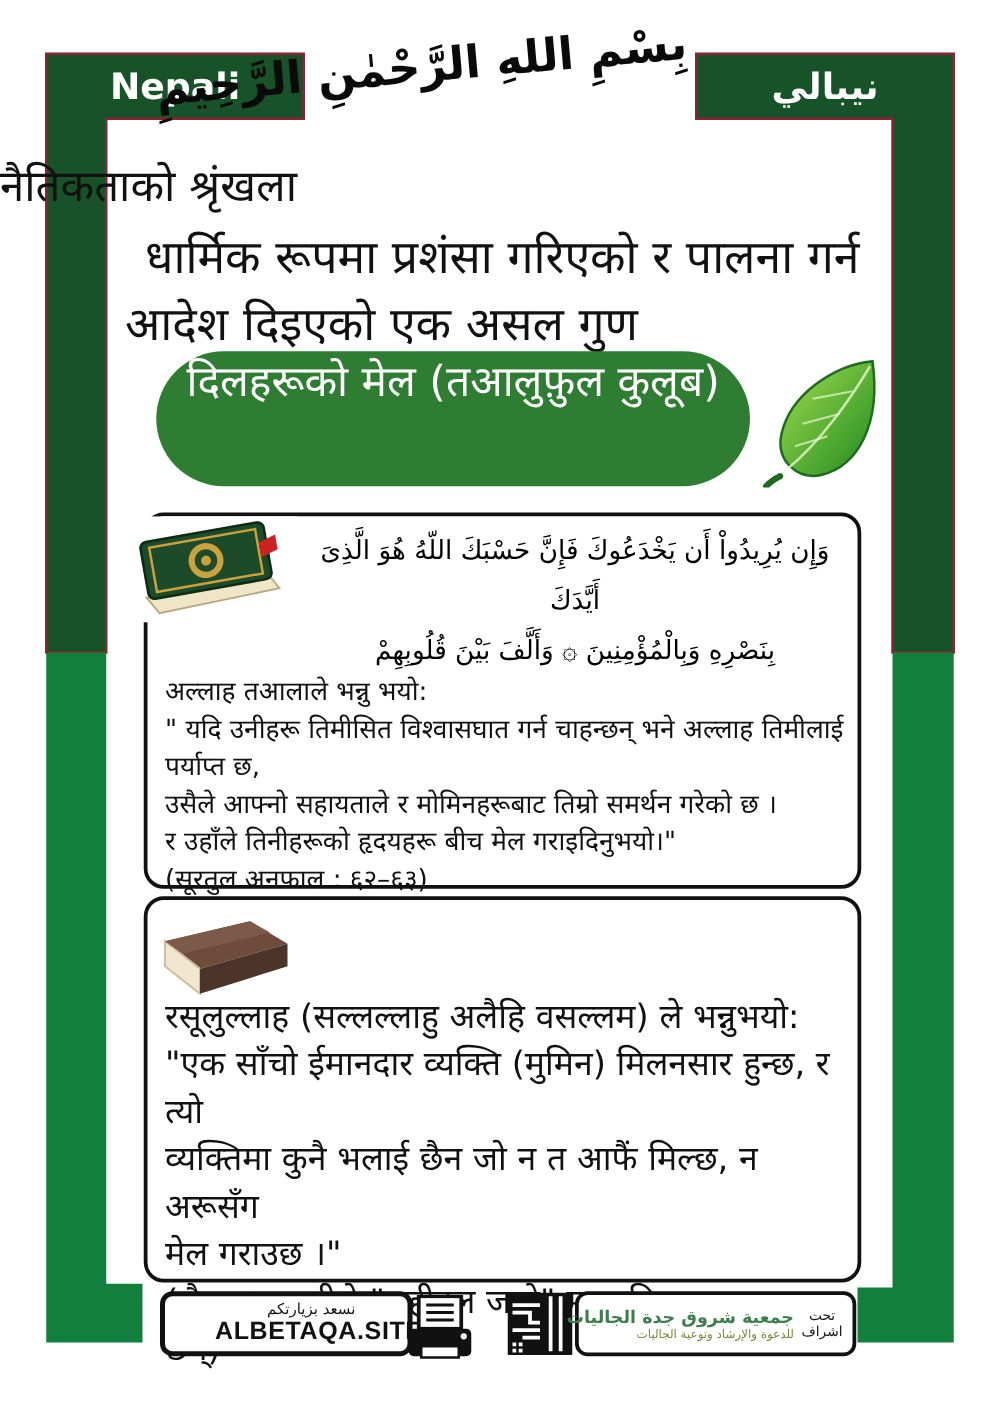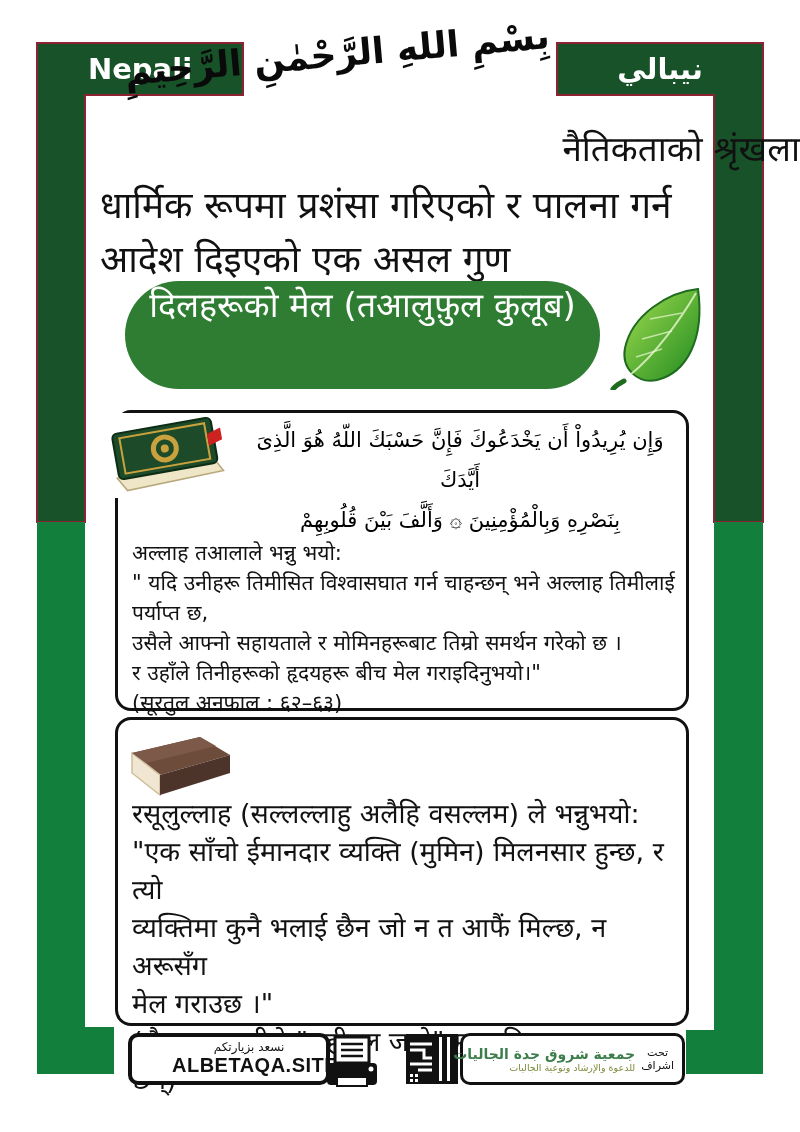--- a/index.html
+++ b/index.html
@@ -4,22 +4,22 @@
 <style>
   html,body{margin:0;padding:0;background:#ffffff;}
   #page{position:relative;width:800px;height:1132px;background:#fff;overflow:hidden;
         font-family:"DejaVu Sans",sans-serif;color:#111;}
   .abs{position:absolute;}
   
   .lang-label{color:#fff;font-size:29px;font-weight:600;text-align:center;line-height:52px;}
   .bismillah{font-size:36px;font-weight:bold;text-align:center;white-space:nowrap;
              transform:rotate(-5deg);color:#0a0a0a;}
   
-  .t1{left:0;top:124px;width:800px;text-align:right;font-size:35px;}
-  .t2{left:100px;top:178px;width:660px;font-size:37px;}
+  .t1{left:0;top:124px;width:800px;text-align:left;font-size:35px;}
+  .t2{left:116px;top:178px;width:660px;font-size:37px;}
   .t3{left:100px;top:232px;width:660px;font-size:37px;}
   
   .pill{left:125px;top:281px;width:475px;height:108px;border-radius:54px;
         background:var(--pill-green);display:flex;align-items:flex-start;justify-content:center;}
   .pill span{color:#fff;font-size:34px;}
   
   .cbox{background:#fff;border:3px solid #111;border-radius:16px;}
   .box1{left:115px;top:410px;width:568px;height:295px;}
   .box2{left:115px;top:717px;width:568px;height:303px;}
   .ayah{left:248px;top:420px;width:424px;direction:rtl;text-align:center;

